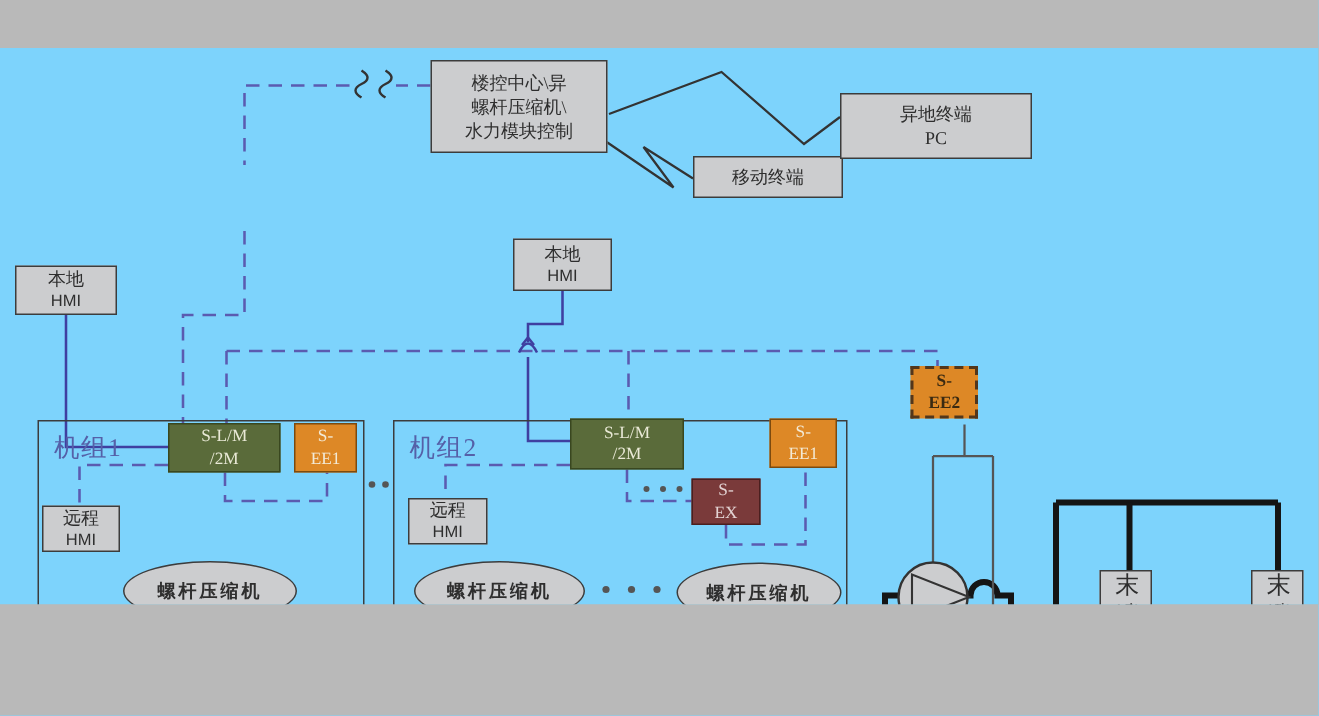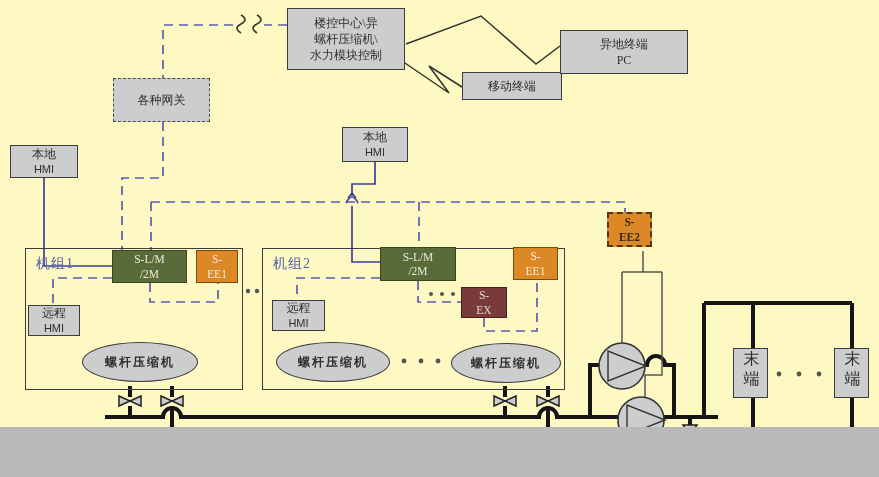--- a/index.html
+++ b/index.html
@@ -1,37 +1,37 @@
 <!DOCTYPE html>
 <html><head>
 <meta charset="utf-8">
 <style>
   html,body{margin:0;padding:0;background:#b9b9b9;}
   .stage{
-    position:relative;width:879px;height:427px;background:#fef9c3;overflow:hidden;
-    font-family:"Liberation Serif","DejaVu Serif",serif;color:#2e2e2e;
+    position:relative;width:879px;height:371px;background:#7dd3fc;overflow:hidden;
+    font-family:"Liberation Serif","DejaVu Serif",serif;color:#2e2e2e;margin-top:32px;
   }
   .stage svg{position:absolute;left:0;top:0;}
   .box{
     position:absolute;box-sizing:border-box;border:1.6px solid #3c3c3c;background:#cccdcf;
     display:flex;flex-direction:column;align-items:center;justify-content:center;
     font-size:12px;line-height:1.35;text-align:center;
   }
   .box .ln{display:block;white-space:nowrap;}
   .dashedbox{border-style:dashed;border-color:#4a4a4a;}
   .chip{
     position:absolute;box-sizing:border-box;display:flex;flex-direction:column;
     align-items:center;justify-content:center;font-size:11.5px;line-height:1.25;text-align:center;
   }
   .green{background:#5a6b3a;border:1.5px solid #39471f;color:#e9e9d6;}
   .orange{background:#dd8826;border:1.5px solid #7c4a0e;color:#f3ead6;}
   .orange-dashed{background:#dd8826;border:2px dashed #53361a;color:#3a2a12;font-weight:bold;}
   .maroon{background:#7a3a3a;border:1.5px solid #4a1f1f;color:#e3d3d3;}
   .unit{position:absolute;box-sizing:border-box;border:1.6px solid #3c3c3c;background:transparent;}
-  .unit-label{position:absolute;left:10px;top:6px;font-size:14px;color:#5560a8;letter-spacing:1px;}
+  .unit-label{position:absolute;left:10px;top:6px;font-size:17px;color:#5560a8;letter-spacing:1px;}
   .ellipse{
     position:absolute;box-sizing:border-box;border:1.6px solid #3c3c3c;border-radius:50%;
     background:#cccdcf;display:flex;align-items:center;justify-content:center;
     font-size:12px;letter-spacing:2px;white-space:nowrap;font-weight:bold;
   }
   .vtext{
     position:absolute;box-sizing:border-box;border:1.8px solid #3c3c3c;background:#cccdcf;
     display:flex;justify-content:center;font-size:16px;
   }
   .vtext span{display:block;width:14px;word-break:break-all;text-align:center;line-height:1.25;}
@@ -159,23 +159,20 @@
 
   <div class="box" style="left:462px;top:72px;width:100px;height:28px;">
     <span class="ln">移动终端</span>
   </div>
 
   <div class="box" style="left:560px;top:30px;width:128px;height:44px;">
     <span class="ln">异地终端</span>
     <span class="ln">PC</span>
   </div>
 
-  <div class="box dashedbox" style="left:113px;top:78px;width:97px;height:44px;">
-    <span class="ln">各种网关</span>
-  </div>
 
   <div class="box" style="left:10px;top:145px;width:68px;height:33px;">
     <span class="ln">本地</span>
     <span class="ln" style="font-family:'Liberation Sans',sans-serif;font-size:11px;">HMI</span>
   </div>
 
   <div class="box" style="left:342px;top:127px;width:66px;height:35px;">
     <span class="ln">本地</span>
     <span class="ln" style="font-family:'Liberation Sans',sans-serif;font-size:11px;">HMI</span>
   </div>

